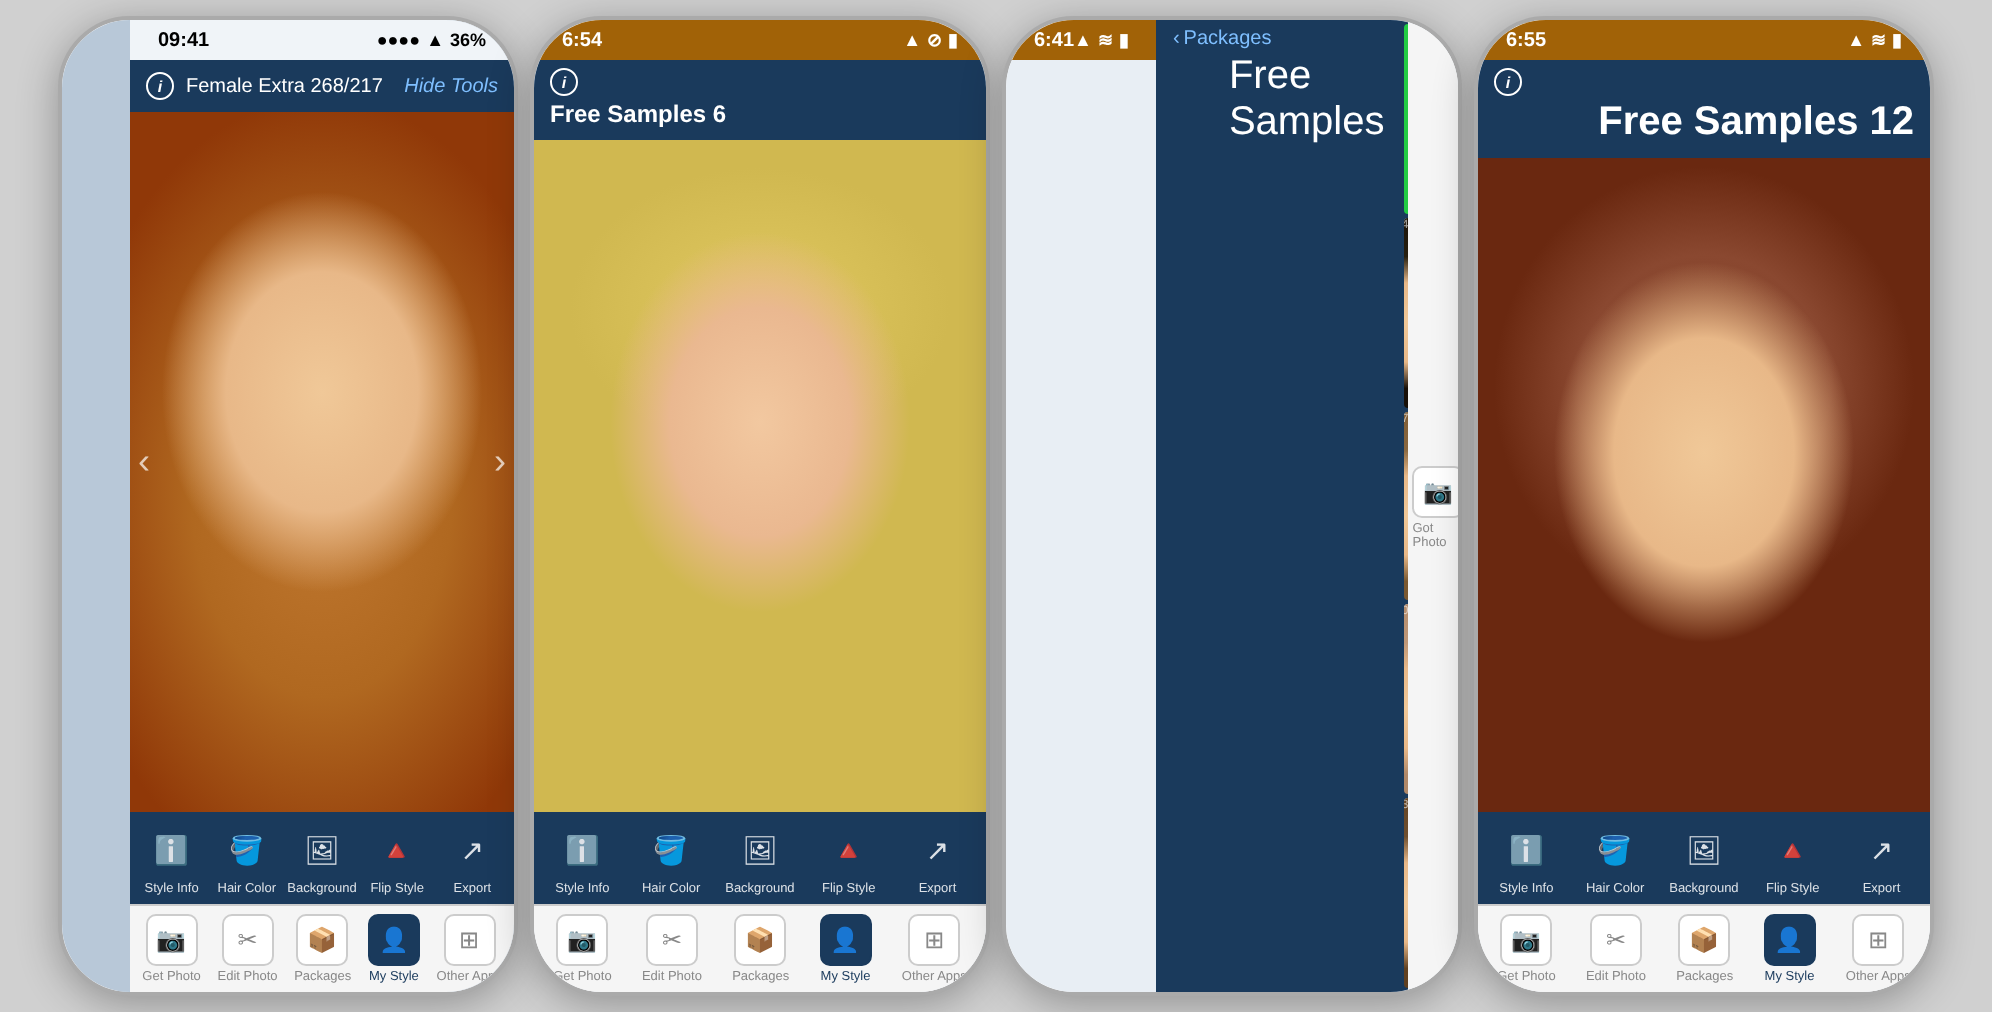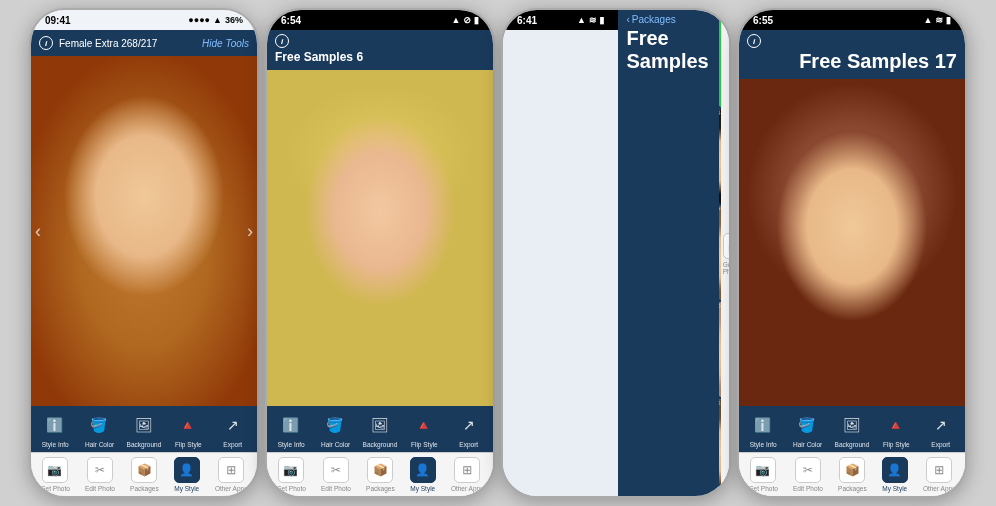--- a/index.html
+++ b/index.html
@@ -41,36 +41,37 @@
     .status-bar {
       display: flex;
       justify-content: space-between;
       align-items: center;
       padding: 4px 14px;
       font-size: 10px;
       font-weight: 600;
       height: 20px;
       background: transparent;
     }
-    .status-bar-dark { background: #000000; color: #fff; gap: 40px; }
+    .status-bar-dark { background: #a16207; color: #fff; }
     .status-bar-light { background: #f0f4f8; color: #000; }
 
     .status-icons {
       display: flex;
       gap: 3px;
       align-items: center;
       font-size: 9px;
     }
 
     
     .screen1 {
       background: #b8c8d8;
       height: 100%;
       display: flex;
       flex-direction: column;
+      padding-left: 34px;
     }
     .screen1-header {
       background: #1a3a5c;
       color: #fff;
       padding: 3px 8px;
       display: flex;
       align-items: center;
       gap: 6px;
       font-size: 10px;
       height: 26px;
@@ -160,22 +161,23 @@
     }
     .back-nav {
       font-size: 10px;
       color: #7fbfff;
       display: flex;
       align-items: center;
       gap: 2px;
     }
     .screen3-title {
       font-size: 20px;
-      font-weight: bold;
+      font-weight: normal;
       margin-top: 2px;
+      margin-left: 28px;
     }
 
     
     .screen4 {
       background: #e8eef4;
       height: 100%;
       display: flex;
       flex-direction: column;
       text-align: right;
     }
@@ -564,21 +566,21 @@
       <div class="status-bar status-bar-dark">
         <span>6:55</span>
         <div class="status-icons">
           <span>▲</span>
           <span>≋</span>
           <span>▮</span>
         </div>
       </div>
       <div class="screen4-header">
         <div class="info-icon">i</div>
-        <div class="screen4-title">Free Samples 17</div>
+        <div class="screen4-title">Free Samples 12</div>
       </div>
       <div class="bob-hair-photo">
         <div class="screen-bg-photo photo-sim-4"></div>
       </div>
       <div class="app-toolbar">
         <div class="app-tool-item">
           <div class="tool-icon-box">ℹ️</div>
           <span>Style Info</span>
         </div>
         <div class="app-tool-item">

